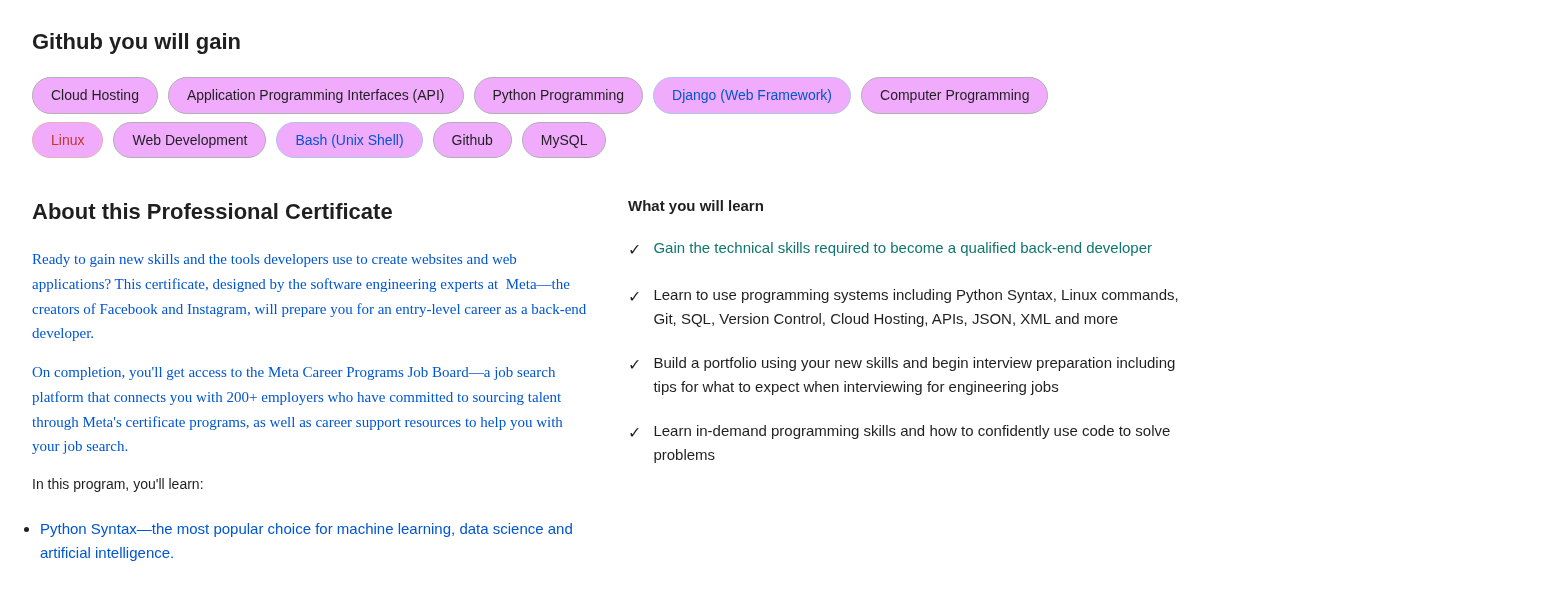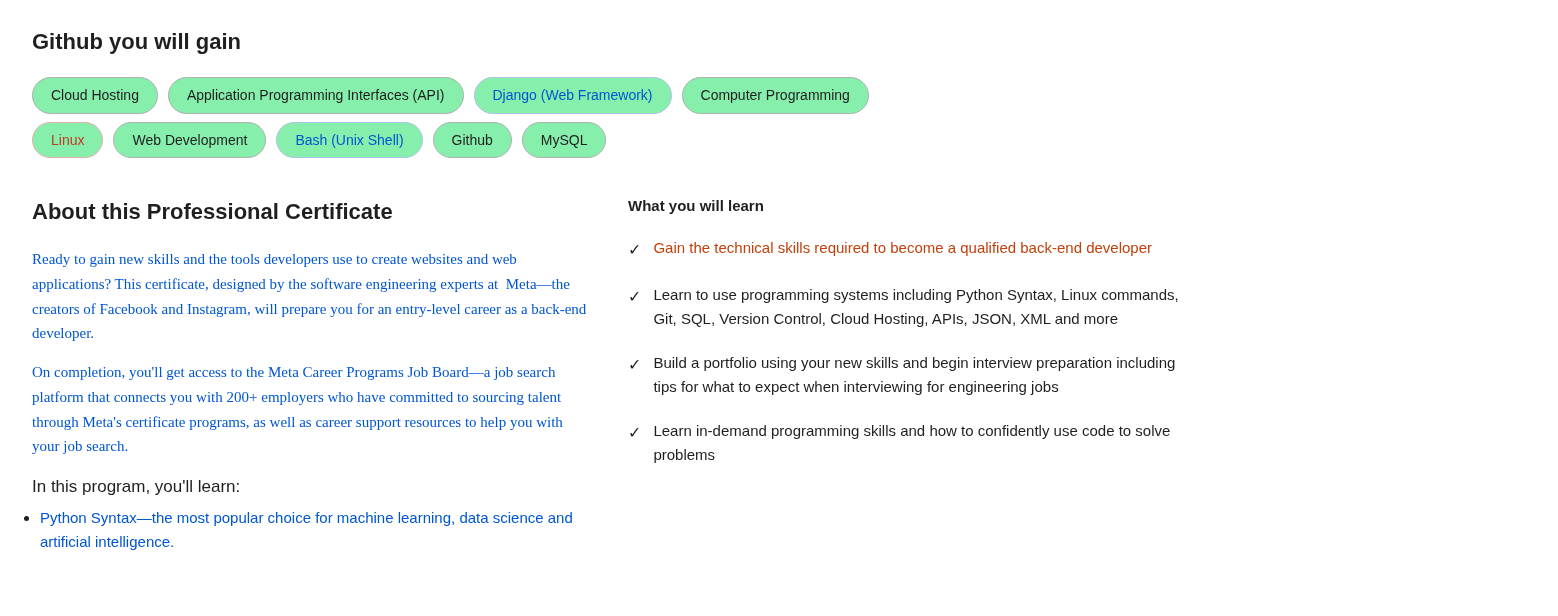--- a/index.html
+++ b/index.html
@@ -22,21 +22,21 @@
       flex-wrap: wrap;
       gap: 10px;
       margin-bottom: 8px;
     }
     .skill-badge {
       border: 1.5px solid #b0b0b0;
       border-radius: 20px;
       padding: 6px 18px;
       font-size: 14px;
       color: #1f1f1f;
-      background: #86efac;
+      background: #f0abfc;
       white-space: nowrap;
     }
     .skill-badge.blue { color: #0056d2; border-color: #b0c4e8; }
     .skill-badge.red { color: #c0392b; border-color: #e8b0b0; }
 
     .about-section {
       margin-top: 36px;
       display: flex;
       gap: 36px;
     }
@@ -95,37 +95,38 @@
       font-size: 16px;
       margin-top: 1px;
       flex-shrink: 0;
     }
     .learn-item-text {
       font-size: 15px;
       color: #1f1f1f;
       line-height: 1.6;
     }
     .learn-item-text a {
-      color: #c2410c;
+      color: #0f766e;
       text-decoration: none;
     }
     .in-program {
-      font-size: 17px;
+      font-size: 14px;
       color: #1f1f1f;
-      margin-bottom: 6px;
+      margin-bottom: 21px;
     }
   </style>
 </head>
 <body>
 
 <h2 class="section-title">Github you will gain</h2>
 
 <div class="skills-row">
   <span class="skill-badge">Cloud Hosting</span>
   <span class="skill-badge">Application Programming Interfaces (API)</span>
+  <span class="skill-badge">Python Programming</span>
   <span class="skill-badge blue">Django (Web Framework)</span>
   <span class="skill-badge">Computer Programming</span>
 </div>
 <div class="skills-row">
   <span class="skill-badge red">Linux</span>
   <span class="skill-badge">Web Development</span>
   <span class="skill-badge blue">Bash (Unix Shell)</span>
   <span class="skill-badge">Github</span>
   <span class="skill-badge">MySQL</span>
 </div>

